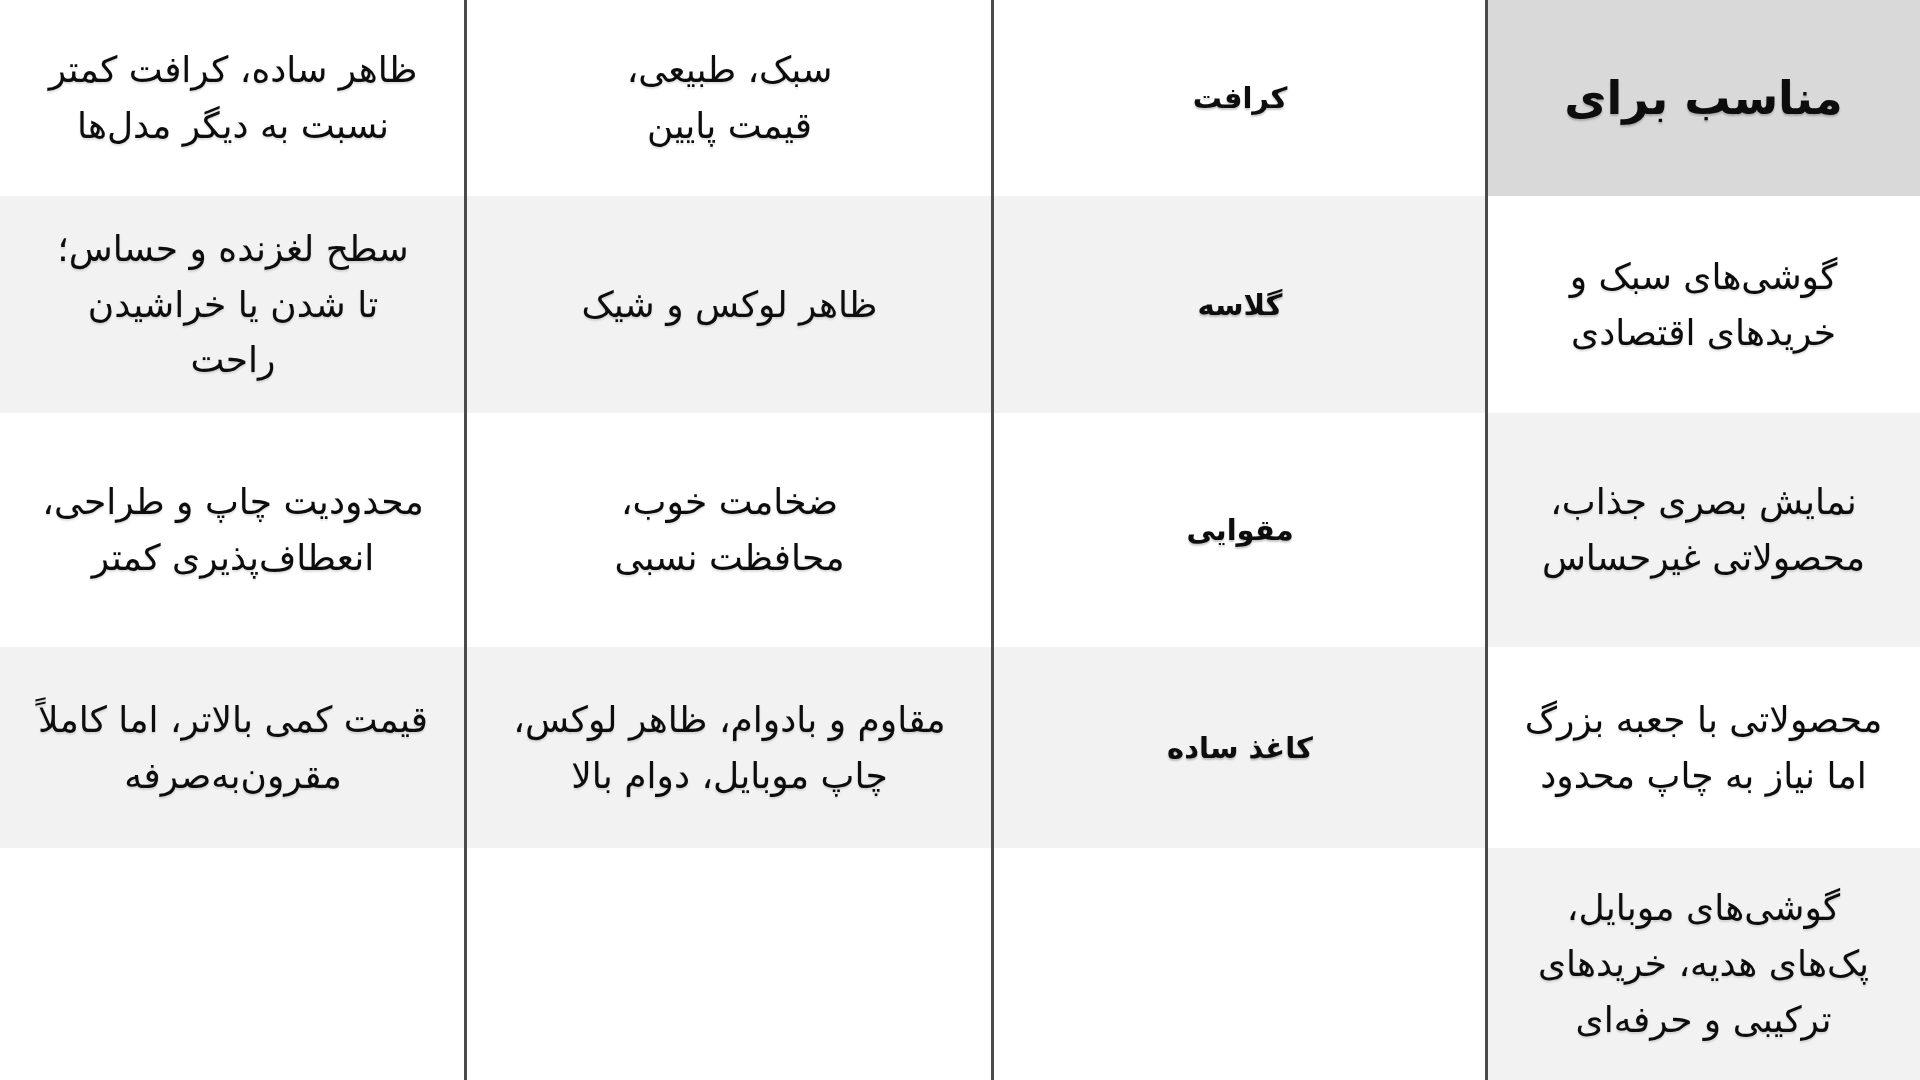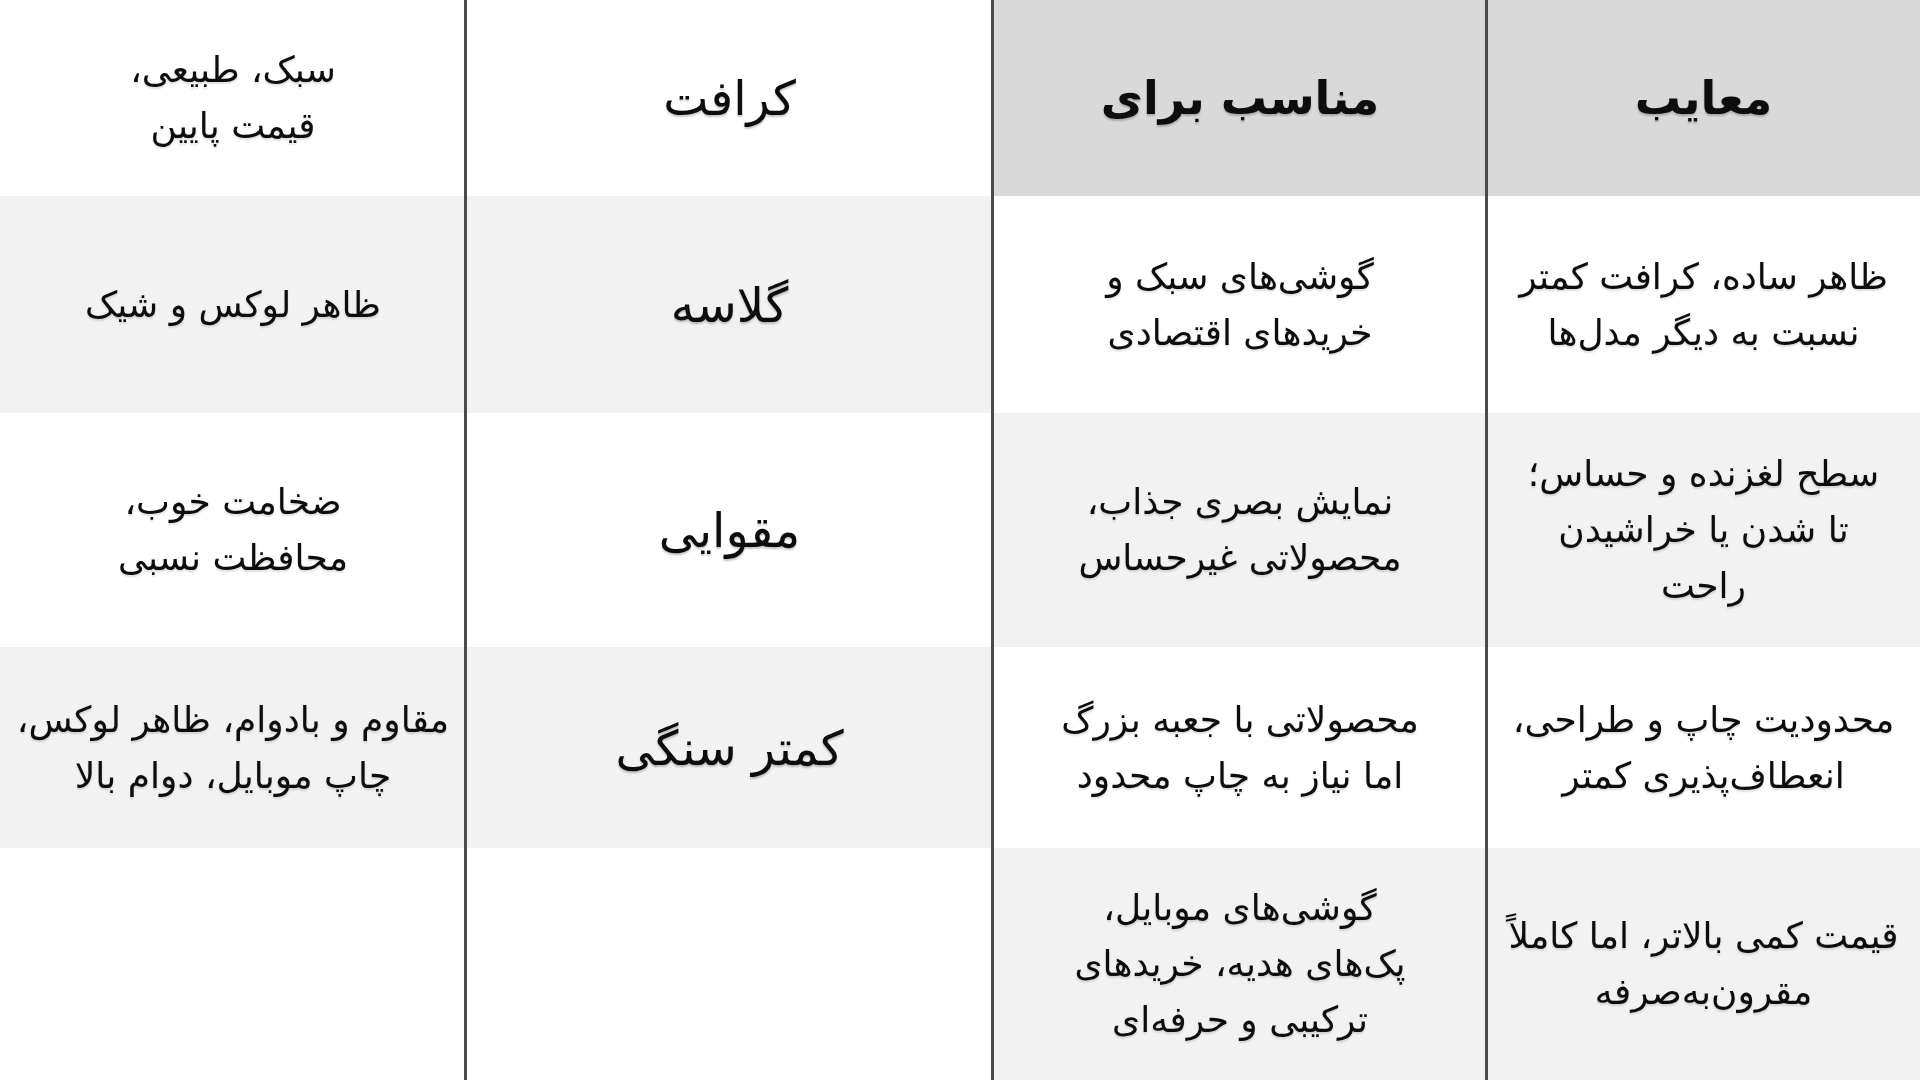--- a/index.html
+++ b/index.html
@@ -36,22 +36,22 @@
   }
   .header-cell {
     background: #d9d9d9;
     font-weight: bold;
     font-size: 46px;
     text-shadow: 0 2px 2px rgba(0,0,0,0.22);
   }
   .row-even .cell { background: #ffffff; }
   .row-odd  .cell { background: #f2f2f2; }
   .type-cell {
-    font-weight: normal;
-    font-size: 48px;
+    font-weight: bold;
+    font-size: 29px;
     text-shadow: 0 2px 2px rgba(0,0,0,0.22);
   }
   .body-cell {
     font-size: 36px;
     line-height: 1.55;
     text-shadow: 0 2px 2px rgba(0,0,0,0.13);
   }
   .vline {
     position: absolute;
     top: 0;
@@ -62,21 +62,20 @@
   .vline-1 { left: 1485px; }
   .vline-2 { left: 991px; }
   .vline-3 { left: 464px; }
 </style>
 </head>
 <body>
 
 <div class="table-wrap">
   <div class="grid">
 
-    <div class="cell header-cell">معایب</div>
     <div class="cell header-cell">مناسب برای</div>
 
     <div class="row-even" style="display:contents">
       <div class="cell type-cell">کرافت</div>
       <div class="cell body-cell">سبک، طبیعی،
 قیمت پایین</div>
       <div class="cell body-cell">ظاهر ساده، کرافت کمتر
 نسبت به دیگر مدل‌ها</div>
       <div class="cell body-cell">گوشی‌های سبک و
 خریدهای اقتصادی</div>
@@ -96,21 +95,21 @@
       <div class="cell type-cell">مقوایی</div>
       <div class="cell body-cell">ضخامت خوب،
 محافظت نسبی</div>
       <div class="cell body-cell">محدودیت چاپ و طراحی،
 انعطاف‌پذیری کمتر</div>
       <div class="cell body-cell">محصولاتی با جعبه بزرگ
 اما نیاز به چاپ محدود</div>
     </div>
 
     <div class="row-odd" style="display:contents">
-      <div class="cell type-cell">کمتر سنگی</div>
+      <div class="cell type-cell">کاغذ ساده</div>
       <div class="cell body-cell">مقاوم و بادوام، ظاهر لوکس،
 چاپ موبایل، دوام بالا</div>
       <div class="cell body-cell">قیمت کمی بالاتر، اما کاملاً
 مقرون‌به‌صرفه</div>
       <div class="cell body-cell">گوشی‌های موبایل،
 پک‌های هدیه، خریدهای
 ترکیبی و حرفه‌ای</div>
     </div>
 
   </div>

